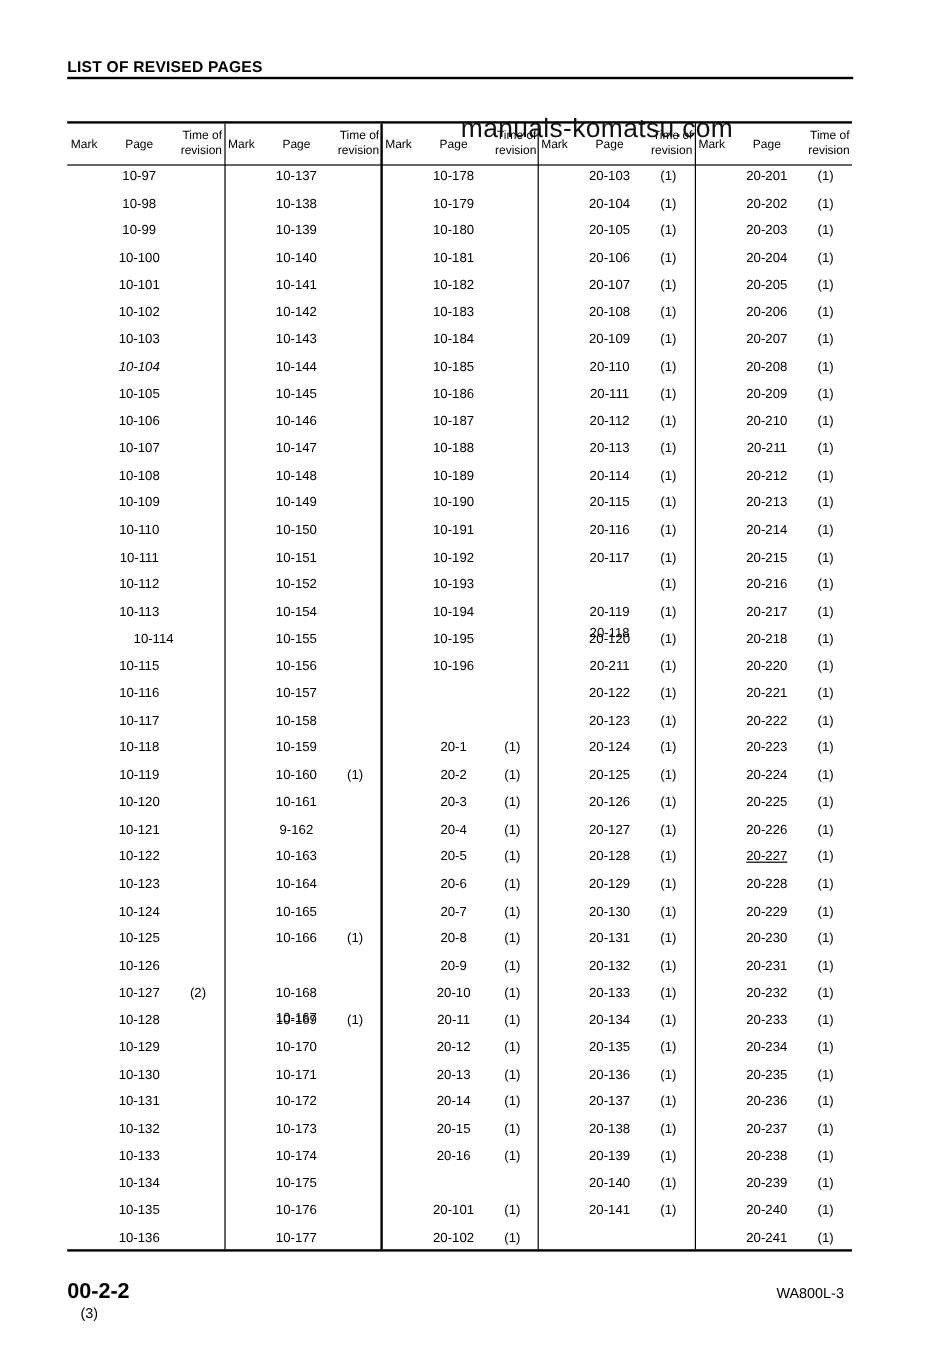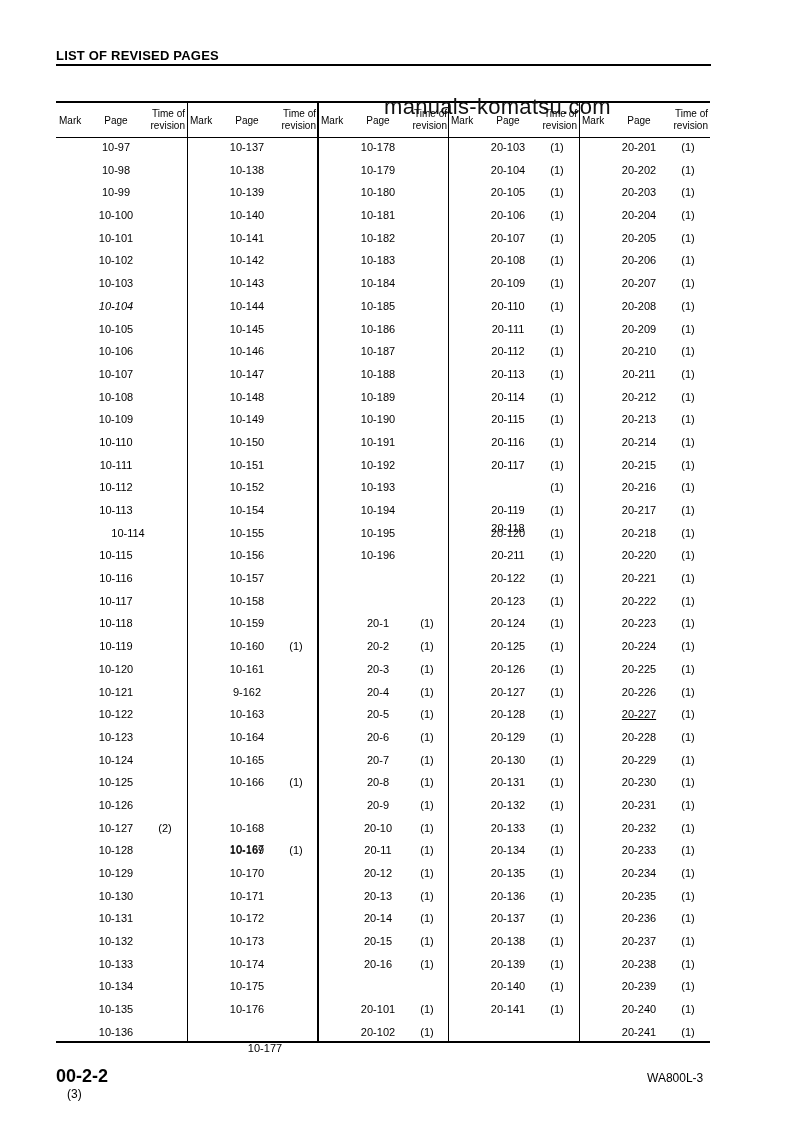--- a/index.html
+++ b/index.html
@@ -366,21 +366,21 @@
         </div>
         <div class="row">
           <span class="cell-page" style="left: 30px;">10-175</span>
           <span class="cell-time" style="left: 94px;"></span>
         </div>
         <div class="row">
           <span class="cell-page" style="left: 30px;">10-176</span>
           <span class="cell-time" style="left: 94px;"></span>
         </div>
         <div class="row">
-          <span class="cell-page" style="left: 48px; margin-top: 16px;">10-177</span>
+          <span class="cell-page" style="left: 30px;">10-177</span>
           <span class="cell-time" style="left: 94px;"></span>
         </div>
       </div>
     </div>
     <div class="group" style="left: 262px; width: 131px;">
       <div class="hdr mark">Mark</div>
       <div class="hdr page" style="left: 30px;">Page</div>
       <div class="hdr time">
         <div><span>Time of</span><br><span>revision</span></div>
       </div>

